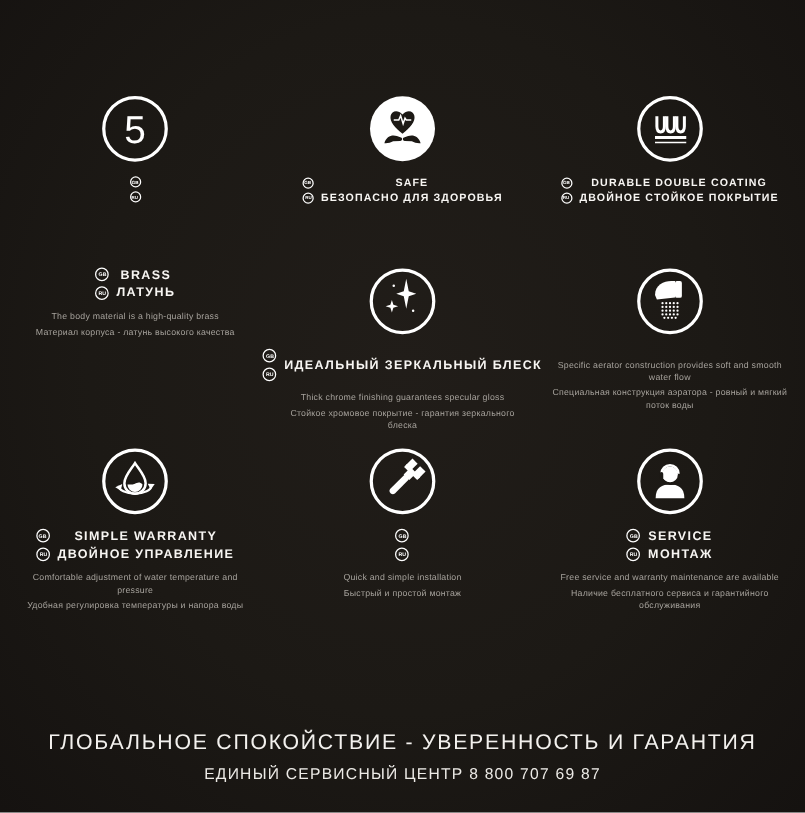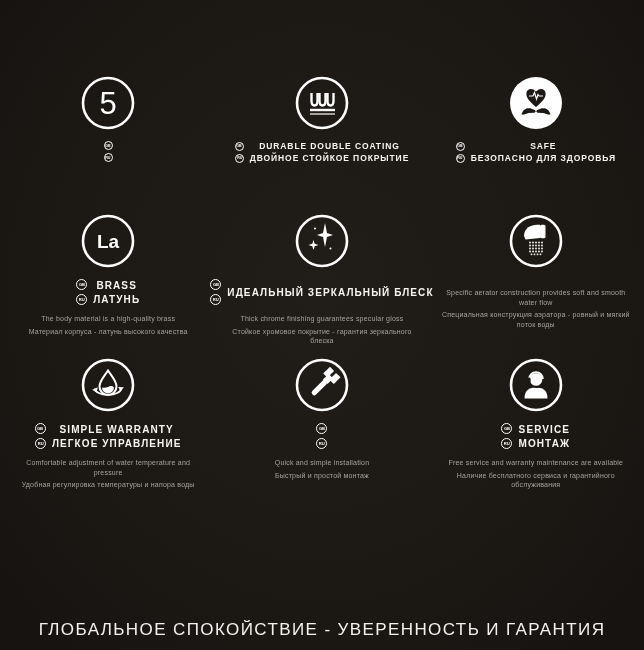--- a/index.html
+++ b/index.html
@@ -37,21 +37,21 @@
   .r1 .badge { width:9px; height:9px; }
   .r1 .badge i { transform:scale(0.45); }
   .r1 .title { font-size:8.5px; letter-spacing:0.9px; }
   .r1 .badge-col { gap:3px; }
   .r1 .titles { gap:2px; }
 
   .descs { margin-top:9px; text-align:center; max-width:190px; }
   .desc { font-size:7px; line-height:9.5px; letter-spacing:0.2px; color:#a6a29c; }
   .desc-en { margin-bottom:3px; }
 
-  .footer { margin-top:100px; text-align:center; }
+  .footer { margin-top:64px; text-align:center; }
   .footer-slogan {
     font-size:17px; font-weight:400; letter-spacing:1.4px; color:#f3f1ee;
   }
   .footer-phone {
     margin-top:8px; font-size:12.5px; font-weight:400; letter-spacing:1px; color:#eceae6;
   }
 </style>
 </head>
 <body>
 
@@ -65,20 +65,46 @@
       </svg>
     </div>
     <div class="label-row">
       <div class="badge-col">
         <span class="badge">
             <i>GB</i>
           </span>
         <span class="badge">
             <i>RU</i>
           </span>
+      </div>
+    </div>
+  </div>
+
+  <div class="feature r1">
+    <div class="icon-wrap">
+      <svg viewBox="0 0 54 54">
+        <circle cx="27" cy="27" r="26" fill="#fff"></circle>
+        <path d="M27 31 C21 26 16.5 21.5 17.5 16.5 C18.3 12.8 23 11.2 27 15.5 C31 11.2 35.7 12.8 36.5 16.5 C37.5 21.5 33 26 27 31 Z" fill="#1c1915"></path>
+        <polyline points="20,20 24,20 25.5,16.5 27.5,23 29,18.5 30,20 34,20" fill="none" stroke="#fff" stroke-width="1.2"></polyline>
+        <path d="M12.5 38.5 C14 33 18.5 31.5 22.5 32.8 L25.8 34 C27.3 34.6 26.8 36.6 25.2 36.7 L19.5 37 C17.5 38 15 38.8 12.5 38.5 Z" fill="#1c1915"></path>
+        <path d="M41.5 38.5 C40 33 35.5 31.5 31.5 32.8 L28.2 34 C26.7 34.6 27.2 36.6 28.8 36.7 L34.5 37 C36.5 38 39 38.8 41.5 38.5 Z" fill="#1c1915"></path>
+      </svg>
+    </div>
+    <div class="label-row">
+      <div class="badge-col">
+        <span class="badge">
+            <i>GB</i>
+          </span>
+        <span class="badge">
+            <i>RU</i>
+          </span>
+      </div>
+      <div class="titles">
+        <div class="title">SAFE</div>
+        <div class="title">БЕЗОПАСНО ДЛЯ ЗДОРОВЬЯ</div>
       </div>
     </div>
   </div>
 
   <div class="feature r1">
     <div class="icon-wrap">
       <svg viewBox="0 0 54 54">
         <circle cx="27" cy="27" r="25" fill="none" stroke="#fff" stroke-width="2.6"></circle>
         <path d="M16.5 17 V25 Q16.5 29.5 19.5 29.5 Q22.5 29.5 22.5 25 V17" fill="none" stroke="#fff" stroke-width="2.4"></path>
         <path d="M24.5 17 V25 Q24.5 29.5 27.5 29.5 Q30.5 29.5 30.5 25 V17" fill="none" stroke="#fff" stroke-width="2.4"></path>
@@ -96,53 +122,21 @@
             <i>RU</i>
           </span>
       </div>
       <div class="titles">
         <div class="title">DURABLE DOUBLE COATING</div>
         <div class="title">ДВОЙНОЕ СТОЙКОЕ ПОКРЫТИЕ</div>
       </div>
     </div>
   </div>
 
-  <div class="feature r1">
-    <div class="icon-wrap">
-      <svg viewBox="0 0 54 54">
-        <circle cx="27" cy="27" r="26" fill="#fff"></circle>
-        <path d="M27 31 C21 26 16.5 21.5 17.5 16.5 C18.3 12.8 23 11.2 27 15.5 C31 11.2 35.7 12.8 36.5 16.5 C37.5 21.5 33 26 27 31 Z" fill="#1c1915"></path>
-        <polyline points="20,20 24,20 25.5,16.5 27.5,23 29,18.5 30,20 34,20" fill="none" stroke="#fff" stroke-width="1.2"></polyline>
-        <path d="M12.5 38.5 C14 33 18.5 31.5 22.5 32.8 L25.8 34 C27.3 34.6 26.8 36.6 25.2 36.7 L19.5 37 C17.5 38 15 38.8 12.5 38.5 Z" fill="#1c1915"></path>
-        <path d="M41.5 38.5 C40 33 35.5 31.5 31.5 32.8 L28.2 34 C26.7 34.6 27.2 36.6 28.8 36.7 L34.5 37 C36.5 38 39 38.8 41.5 38.5 Z" fill="#1c1915"></path>
-      </svg>
-    </div>
-    <div class="label-row">
-      <div class="badge-col">
-        <span class="badge">
-            <i>GB</i>
-          </span>
-        <span class="badge">
-            <i>RU</i>
-          </span>
-      </div>
-      <div class="titles">
-        <div class="title">SAFE</div>
-        <div class="title">БЕЗОПАСНО ДЛЯ ЗДОРОВЬЯ</div>
-      </div>
-    </div>
-  </div>
-
-  <div class="feature">
-    <div class="icon-wrap">
-      <svg viewBox="0 0 54 54">
-        <circle cx="27" cy="27" r="25" fill="none" stroke="#fff" stroke-width="2.6"></circle>
-        <text x="27" y="34" text-anchor="middle" font-size="19" font-weight="bold" fill="#fff" font-family="Liberation Sans, sans-serif">La</text>
-      </svg>
-    </div>
+  <div class="feature">
     <div class="label-row">
       <div class="badge-col">
         <span class="badge">
             <i>GB</i>
           </span>
         <span class="badge">
             <i>RU</i>
           </span>
       </div>
       <div class="titles">
@@ -240,21 +234,21 @@
       <div class="badge-col">
         <span class="badge">
             <i>GB</i>
           </span>
         <span class="badge">
             <i>RU</i>
           </span>
       </div>
       <div class="titles">
         <div class="title">SIMPLE WARRANTY</div>
-        <div class="title">ЛЕГКОЕ УПРАВЛЕНИЕ</div>
+        <div class="title">ДВОЙНОЕ УПРАВЛЕНИЕ</div>
       </div>
     </div>
     <div class="descs">
       <div class="desc desc-en">Comfortable adjustment of water temperature and pressure</div>
       <div class="desc desc-ru">Удобная регулировка температуры и напора воды</div>
     </div>
   </div>
 
   <div class="feature">
     <div class="icon-wrap">
@@ -314,13 +308,14 @@
     <div class="descs">
       <div class="desc desc-en">Free service and warranty maintenance are available</div>
       <div class="desc desc-ru">Наличие бесплатного сервиса и гарантийного обслуживания</div>
     </div>
   </div>
 
 </div>
 
 <div class="footer">
   <div class="footer-slogan">ГЛОБАЛЬНОЕ СПОКОЙСТВИЕ - УВЕРЕННОСТЬ И ГАРАНТИЯ</div>
+  <div class="footer-phone">ЕДИНЫЙ СЕРВИСНЫЙ ЦЕНТР 8 800 707 69 87</div>
 </div>
 
 </body></html>

